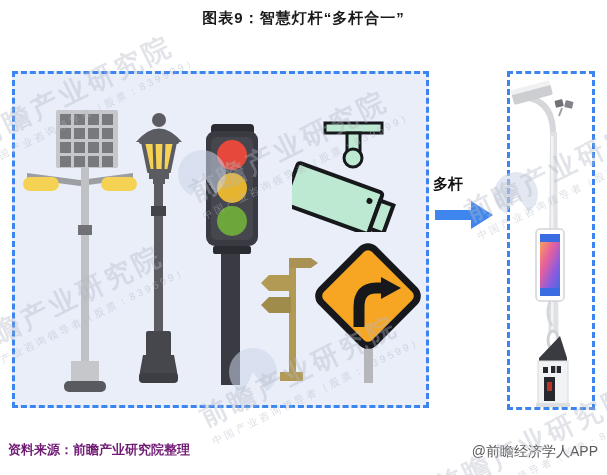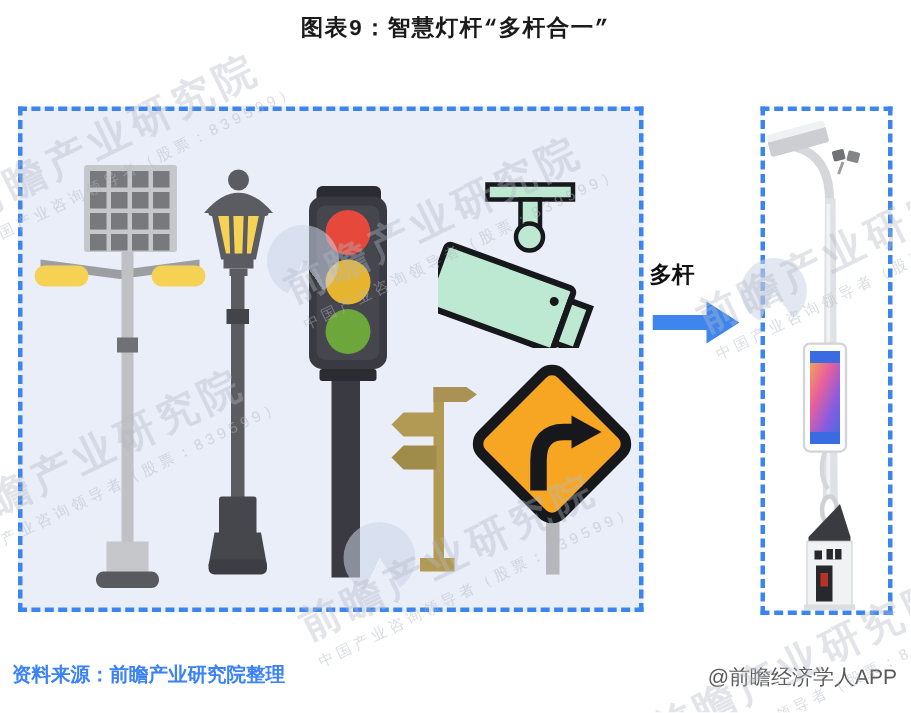--- a/index.html
+++ b/index.html
@@ -3,37 +3,37 @@
 <meta charset="utf-8">
 <style>
   html,body{margin:0;padding:0;background:#ffffff;}
   .stage{
     position:relative;width:607px;height:475px;background:#ffffff;
     font-family:"Liberation Sans","DejaVu Sans",sans-serif;
     overflow:hidden;
   }
   .title{
     position:absolute;left:0;top:9px;width:607px;text-align:center;
-    font-size:15px;font-weight:700;color:#1a1a1a;letter-spacing:1px;font-family:Liberation Mono, monospace;
+    font-size:15px;font-weight:700;color:#1a1a1a;letter-spacing:1px;
   }
   .panel{
     position:absolute;box-sizing:border-box;border:3px dashed #3c85ee;
   }
   .left-panel{left:12px;top:71px;width:417px;height:337px;background:#e9eef9;}
   .right-panel{left:507px;top:71px;width:88px;height:339px;background:#ffffff;}
   .icon-abs{position:absolute;}
   .transition{
     position:absolute;left:433px;top:174px;width:62px;text-align:left;
   }
   .transition-label{
     font-size:15px;font-weight:700;color:#111;line-height:20px;
   }
   .transition-arrow{display:block;margin:6px auto 0 auto;}
   .source-note{
-    position:absolute;left:8px;top:441px;font-size:13px;font-weight:700;color:#3b82f6;
+    position:absolute;left:8px;top:441px;font-size:13px;font-weight:700;color:#701a75;
   }
   .credit{
     position:absolute;right:9px;top:443px;font-size:14px;font-weight:400;color:#595959;
   }
   .wm{
     position:absolute;transform:rotate(-26deg);transform-origin:left center;
     pointer-events:none;white-space:nowrap;text-align:left;z-index:5;
   }
   .wm-main{
     font-size:27px;font-weight:700;color:rgba(178,184,196,0.38);letter-spacing:4px;

